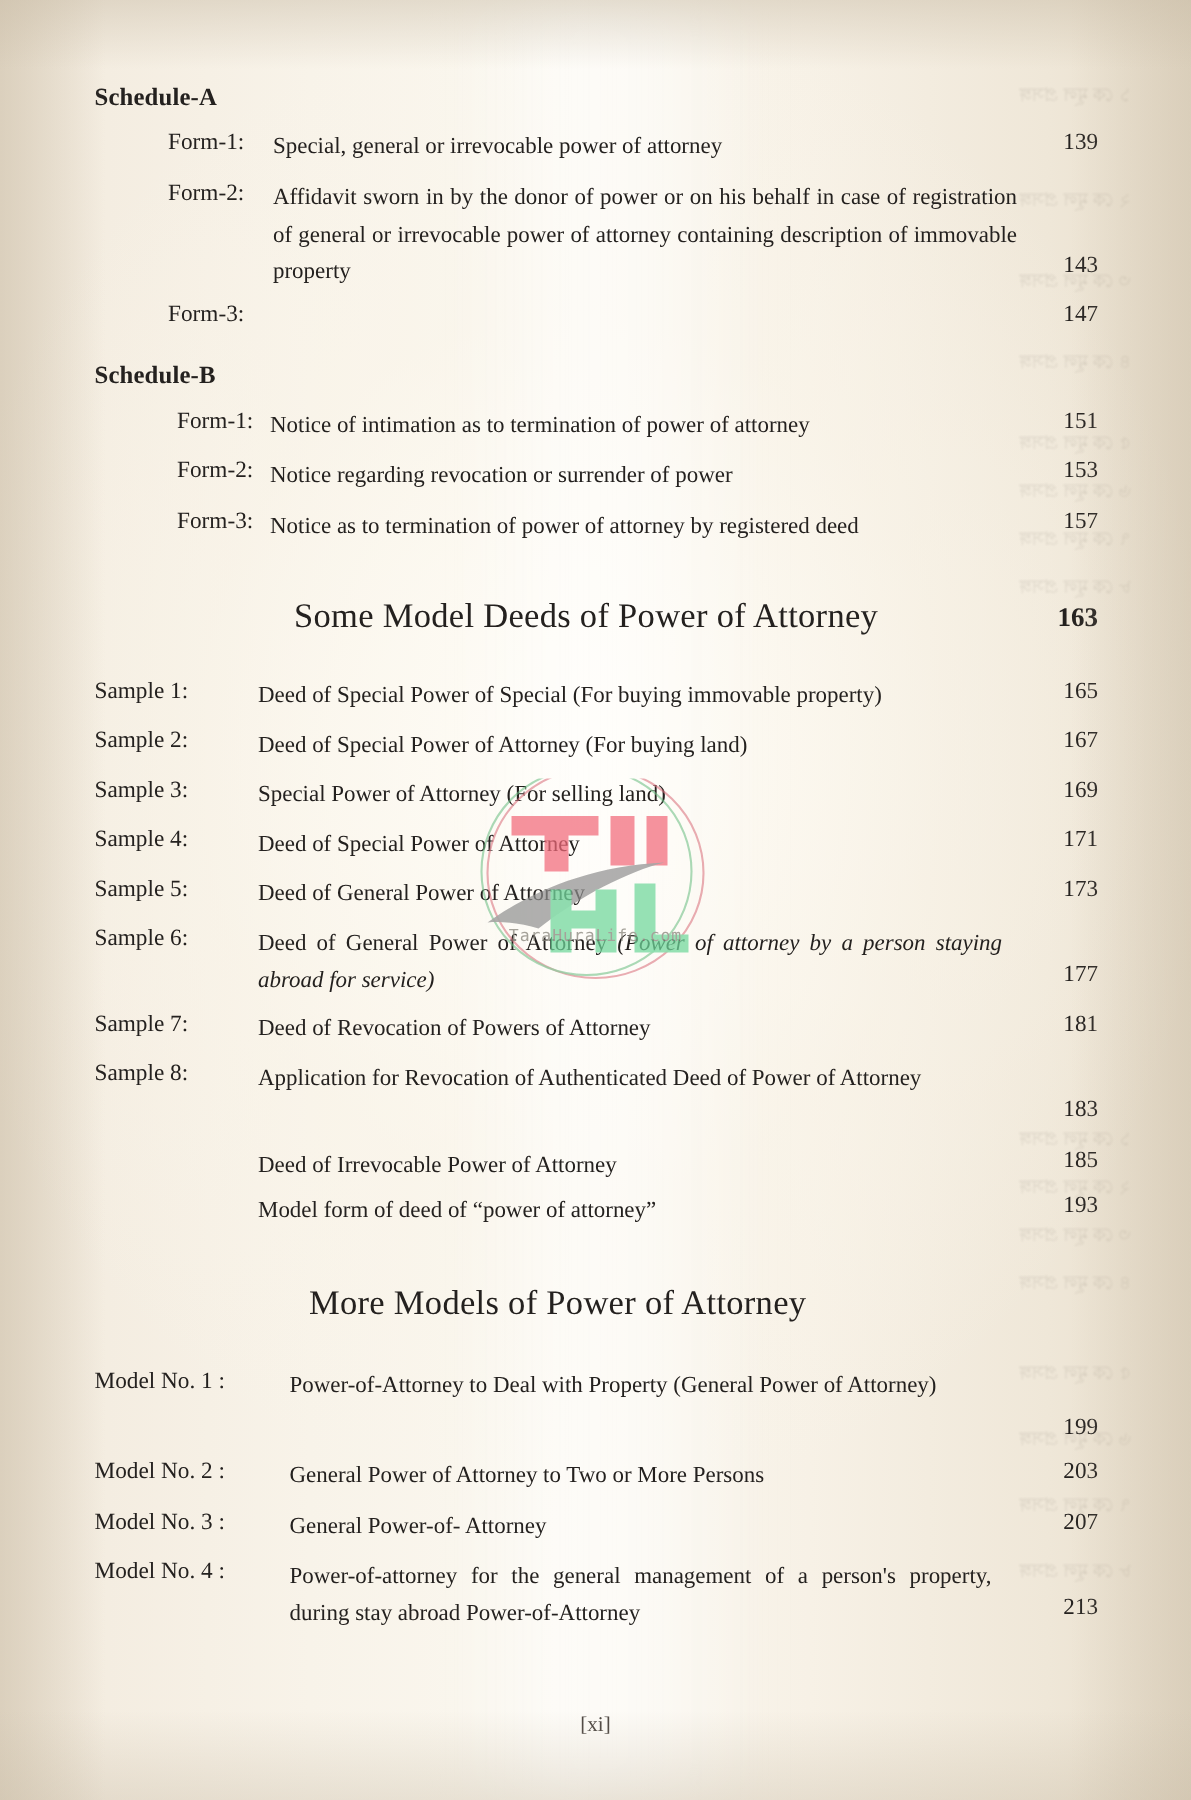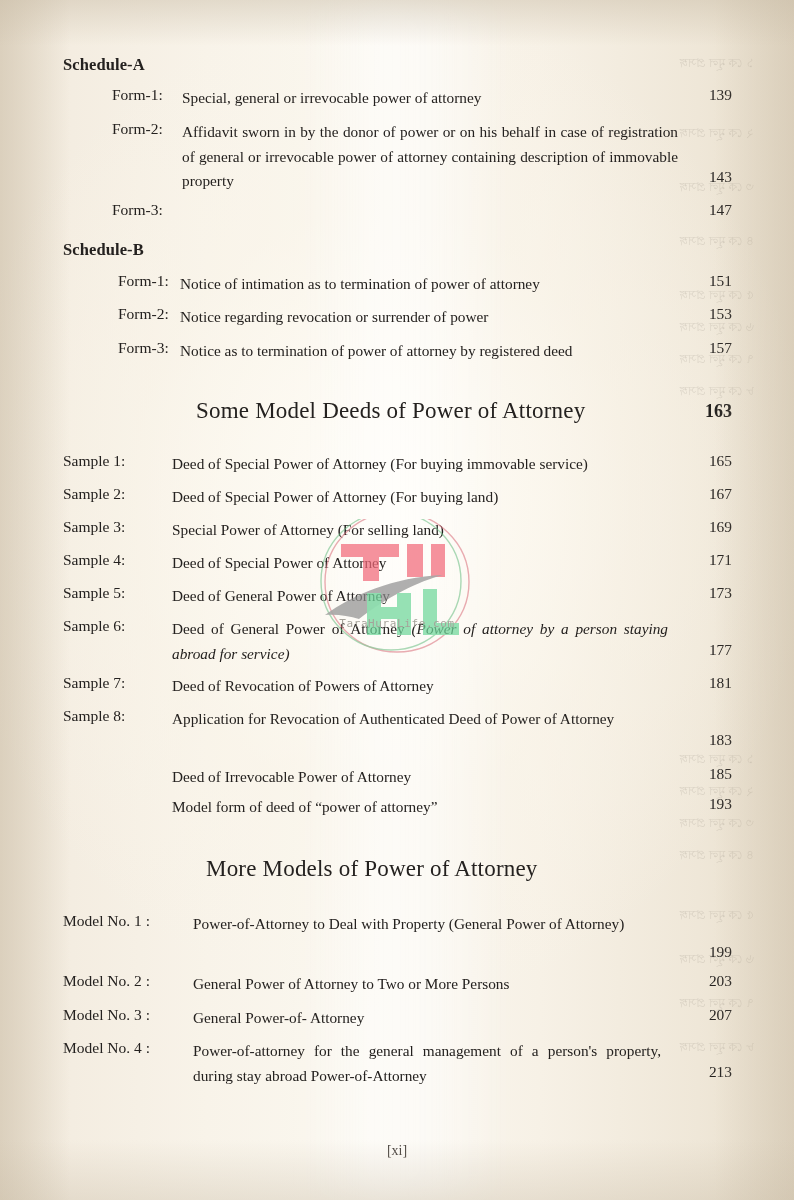--- a/index.html
+++ b/index.html
@@ -216,21 +216,21 @@
     <div class="lbl" style="width:62px;">Form-3:</div>
     <div class="txt" style="width:505px;">Notice as to termination of power of attorney by registered deed</div>
   </div>
   <div class="pg" style="left:672px; top:339px;">157</div>
 
   <div class="big-head" style="left:196px; top:398px;">Some Model Deeds of Power of Attorney</div>
   <div class="big-pg" style="left:672px; top:401px;">163</div>
 
   <div class="row" style="left:63px; top:452px; width:620px;">
     <div class="lbl" style="width:109px;">Sample 1:</div>
-    <div class="txt" style="width:500px;">Deed of Special Power of Attorney (For buying immovable service)</div>
+    <div class="txt" style="width:500px;">Deed of Special Power of Special (For buying immovable property)</div>
   </div>
   <div class="pg" style="left:672px; top:452px;">165</div>
 
   <div class="row" style="left:63px; top:485px; width:620px;">
     <div class="lbl" style="width:109px;">Sample 2:</div>
     <div class="txt" style="width:500px;">Deed of Special Power of Attorney (For buying land)</div>
   </div>
   <div class="pg" style="left:672px; top:485px;">167</div>
 
   <div class="row" style="left:63px; top:518px; width:620px;">

